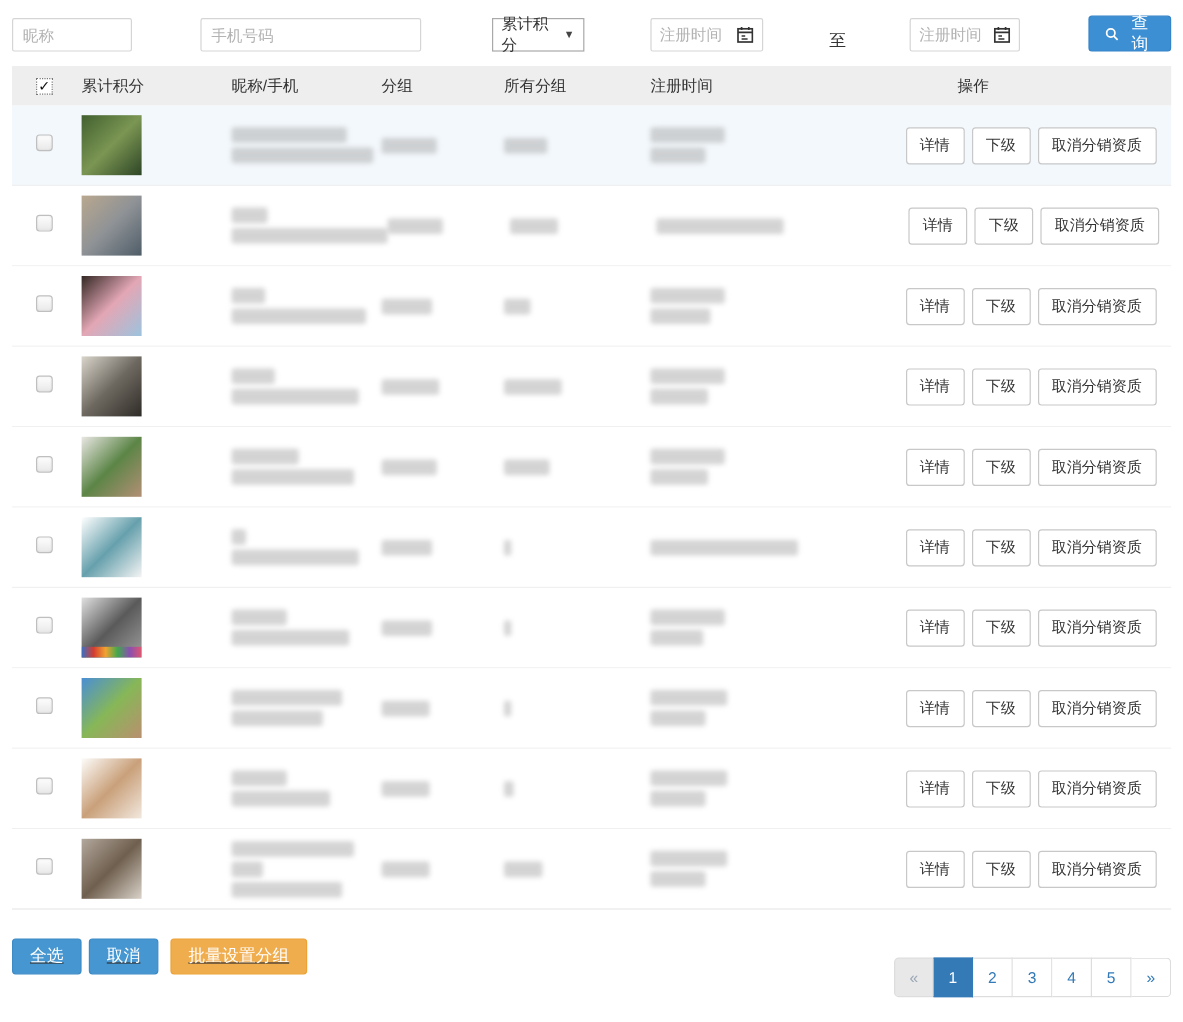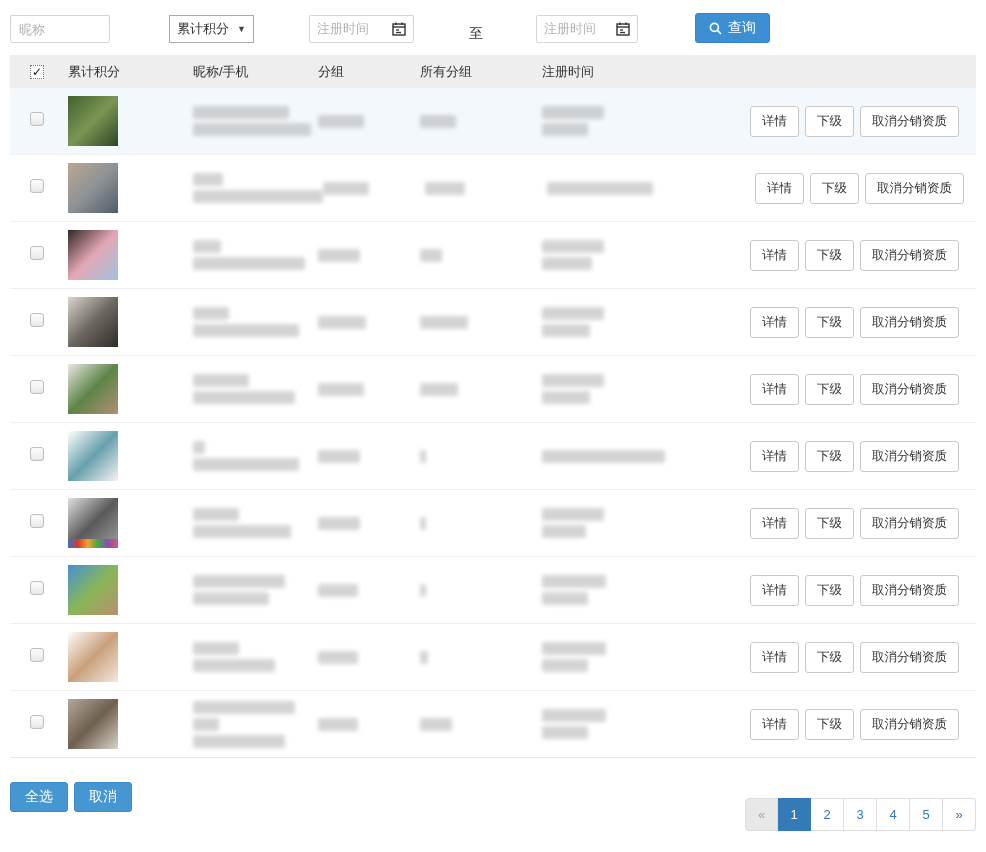--- a/index.html
+++ b/index.html
@@ -31,57 +31,58 @@
   .trow  { display:flex; align-items:center; min-height:67px; border-bottom:1px solid #f0f0f0; background:#fff; }
   .trow.hl { background:#f3f8fc; }
   .trow:last-child { border-bottom:1px solid #e8e8e8; }
 
   .c-check  { flex:0 0 48px;  padding-left:20px; }
   .c-avatar { flex:0 0 127px; padding-left:10px; }
   .c-nick   { flex:0 0 133px; padding-left:8px; }
   .c-group  { flex:0 0 100px;font-family:Liberation Serif, serif; }
   .c-points { flex:0 0 122px; padding-left:2px; }
   .c-reg    { flex:0 0 210px; padding-left:2px; }
-  .c-actions{ flex:1 1 auto; padding-right:8px; display:flex; justify-content:flex-start; gap:6px; align-items:center; }
+  .c-actions{ flex:1 1 auto; padding-right:8px; display:flex; justify-content:center; gap:6px; align-items:center; }
   .thead .c-actions { justify-content:flex-start; padding-left:48px; }
 
   .cb { display:inline-block; width:14px; height:14px; border:1px solid #bfbfbf; border-radius:3px;
     background:linear-gradient(#fdfdfd,#e9e9e9); box-shadow: inset 0 0 2px rgba(0,0,0,.07); cursor:pointer; }
   .cb-head { display:inline-flex; width:14px; height:14px; border:1px dotted #777; background:#fff;
     align-items:center; justify-content:center; font-size:12px; line-height:1; color:#111; cursor:pointer; }
 
   .avatar { width:50px; height:50px; position:relative; overflow:hidden; }
   .avatar .strip { position:absolute; left:0; right:0; bottom:0; height:9px; }
 
   .blur-line { height:13px; border-radius:2px; background:#a9a9a9; opacity:.5; filter:blur(2px); margin:4px 0; }
 
   .act { background:#fff; border:1px solid #c8c8c8; border-radius:3px; color:#333; font-size:12.5px;
     padding:6px 11px; cursor:pointer; white-space:nowrap; font-family:inherit; }
 
   
   .footer { display:flex; justify-content:space-between; align-items:flex-start; padding:24px 10px 0 10px; }
-  .bulk { display:flex; gap:6px; }
+  .bulk { display:flex; gap:6px;text-decoration:underline; }
   .btn-blue { height:30px; padding:0 14px; background:#4596d1; border:1px solid #3d8bc6; border-radius:3px;
     color:#fff; font-size:14px; cursor:pointer; }
   .btn-orange { height:30px; padding:0 14px; background:#f0ad4e; border:1px solid #eea236; border-radius:3px;
     color:#fff; font-size:14px; cursor:pointer; margin-left:4px; }
 
   .pager { display:flex; margin-top:16px; }
   .pg { min-width:33px; height:33px; display:flex; align-items:center; justify-content:center;
     border:1px solid #ddd; border-left:none; background:#fff; color:#337ab7; font-size:13px; cursor:pointer; }
   .pg:first-child { border-left:1px solid #ddd; border-radius:4px 0 0 4px; padding:0 5px; }
   .pg:last-child { border-radius:0 4px 4px 0; padding:0 5px; }
   .pg.disabled { background:#e8e8e8; color:#9aa7b5; cursor:default; }
   .pg.active { background:#337ab7; border-color:#337ab7; color:#fff; }
 </style>
 </head>
 <body>
 
 <div class="filter-bar">
   <input class="inp w-nick" type="text" placeholder="昵称" style="">
+  <input class="inp w-phone" type="text" placeholder="手机号码" style="">
   <div class="selectbox">
     <span>累计积分</span>
     <span class="arr">▼</span>
   </div>
   <div class="date-inp d1">
     <span class="ph">注册时间</span>
     <svg width="14" height="14" viewBox="0 0 14 14">
       <rect x="1" y="2" width="12" height="11" fill="none" stroke="#333" stroke-width="1.4"></rect>
       <line x1="1" y1="5" x2="13" y2="5" stroke="#333" stroke-width="1.4"></line>
       <line x1="4" y1="0.5" x2="4" y2="3" stroke="#333" stroke-width="1.4"></line>
@@ -114,20 +115,21 @@
 <div class="table">
   <div class="thead">
     <div class="c-check">
       <span class="cb-head">✓</span>
     </div>
     <div class="c-avatar">累计积分</div>
     <div class="c-nick">昵称/手机</div>
     <div class="c-group">分组</div>
     <div class="c-points">所有分组</div>
     <div class="c-reg">注册时间</div>
+    <div class="c-actions">操作</div>
   </div>
   <div id="tbody">
   <div class="trow hl">
     <div class="c-check"><span class="cb"></span></div>
     <div class="c-avatar">
           <div class="avatar" style="background: linear-gradient(135deg, rgb(65, 96, 47) 0%, rgb(123, 150, 83) 50%, rgb(46, 69, 38) 100%);"></div>
         </div>
     <div class="c-nick">
           <div class="blur-line" style="width: 96px;"></div>
           <div class="blur-line" style="width: 118px;"></div>
@@ -383,20 +385,21 @@
           <button class="act">取消分销资质</button>
         </div>
   </div>
 </div>
 </div>
 
 <div class="footer">
   <div class="bulk">
     <button class="btn-blue">全选</button>
     <button class="btn-blue">取消</button>
+    <button class="btn-orange">批量设置分组</button>
   </div>
   <div class="pager" id="pager">
       <div class="pg disabled">«</div>
       <div class="pg active">1</div>
       <div class="pg">2</div>
       <div class="pg">3</div>
       <div class="pg">4</div>
       <div class="pg">5</div>
       <div class="pg">»</div>
     </div>

